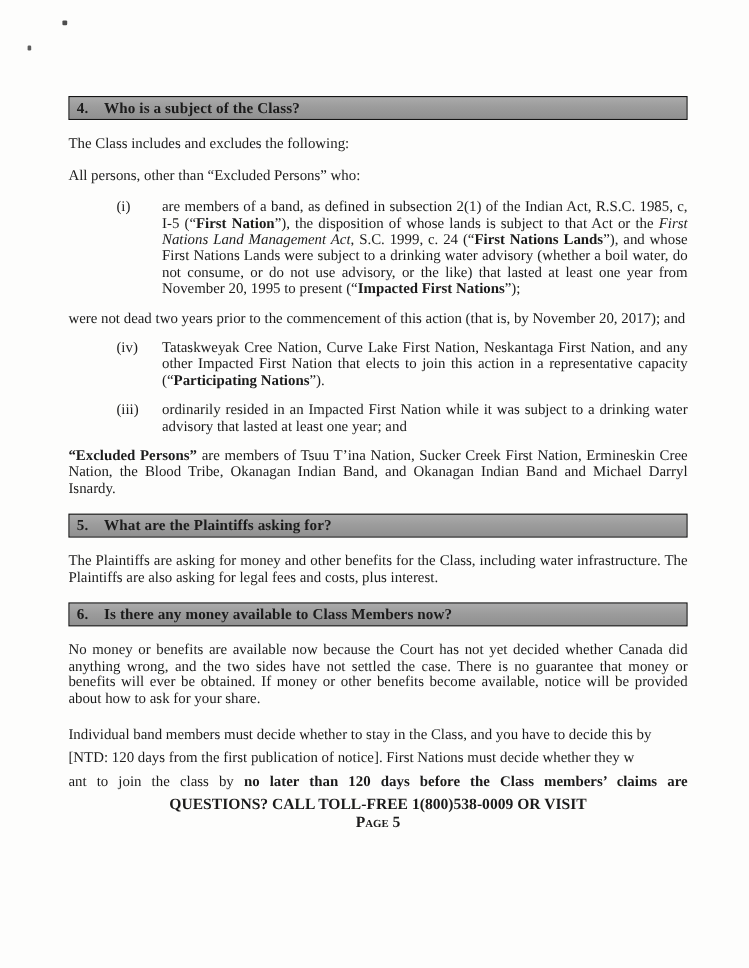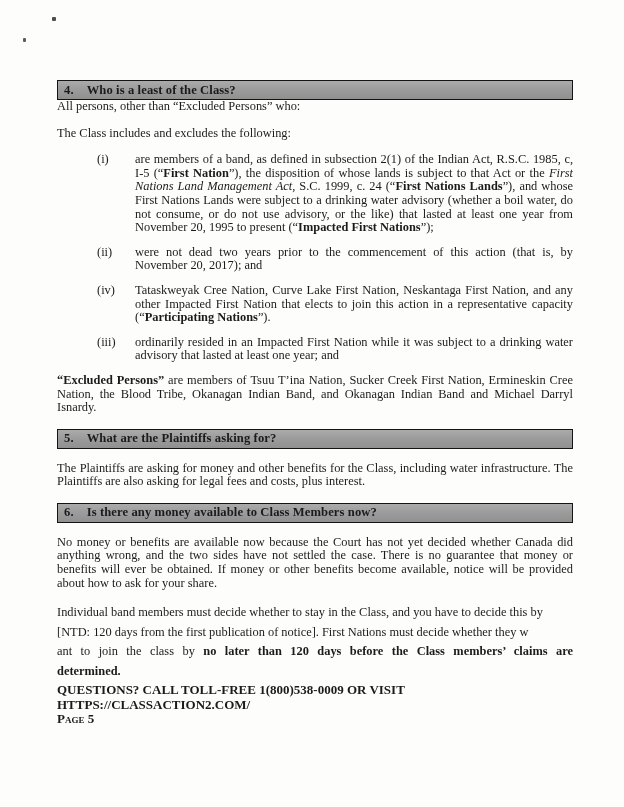--- a/index.html
+++ b/index.html
@@ -80,50 +80,50 @@
   }
   .rights-line {
     line-height: 19.5px;
     text-align: justify;
   }
   .rights-line:nth-child(3) {
     text-align-last: justify;
   }
 
   .footer {
+    text-align: center;
     font-weight: bold;
     font-size: 13px;
     line-height: 14.5px;
     margin-top: 2px;
   }
   .page-number { font-variant: small-caps; }
 </style>
 </head>
 <body>
 
 <div class="speck speck-1"></div>
 <div class="speck speck-2"></div>
 
 <div class="page-content">
 
   <div class="section-bar">
     <span class="bar-num">4.</span>
-    <span class="bar-title">Who is a least of the Class?</span>
+    <span class="bar-title">Who is a subject of the Class?</span>
   </div>
 
+  <p class="body-par after-bar">The Class includes and excludes the following:</p>
   <p class="body-par">All persons, other than “Excluded Persons” who:</p>
-  <p class="body-par after-bar">The Class includes and excludes the following:</p>
 
   <div>
     <div class="list-item">
       <span class="list-marker">(i)</span>
       <span class="list-text"><span>are members of a band, as defined in subsection 2(1) of the Indian Act, R.S.C. 1985, c, I-5 (“</span><span style="font-weight: bold;">First Nation</span><span>”), the disposition of whose lands is subject to that Act or the </span><span style="font-style: italic;">First Nations Land Management Act</span><span>, S.C. 1999, c. 24 (“</span><span style="font-weight: bold;">First Nations Lands</span><span>”), and whose First Nations Lands were subject to a drinking water advisory (whether a boil water, do not consume, or do not use advisory, or the like) that lasted at least one year from November 20, 1995 to present (“</span><span style="font-weight: bold;">Impacted First Nations</span><span>”);</span></span>
     </div>
     <div class="list-item">
-      <span class="list-marker">(ii)</span>
       <span class="list-text"><span>were not dead two years prior to the commencement of this action (that is, by November 20, 2017); and</span></span>
     </div>
     <div class="list-item">
       <span class="list-marker">(iv)</span>
       <span class="list-text"><span>Tataskweyak Cree Nation, Curve Lake First Nation, Neskantaga First Nation, and any other Impacted First Nation that elects to join this action in a representative capacity (“</span><span style="font-weight: bold;">Participating Nations</span><span>”).</span></span>
     </div>
     <div class="list-item">
       <span class="list-marker">(iii)</span>
       <span class="list-text"><span>ordinarily resided in an Impacted First Nation while it was subject to a drinking water advisory that lasted at least one year; and</span></span>
     </div>
@@ -143,22 +143,20 @@
     <span class="bar-title">Is there any money available to Class Members now?</span>
   </div>
 
   <p class="body-par after-bar">No money or benefits are available now because the Court has not yet decided whether Canada did anything wrong, and the two sides have not settled the case. There is no guarantee that money or benefits will ever be obtained. If money or other benefits become available, notice will be provided about how to ask for your share.</p>
 
 
   <div class="rights-par">
     <div class="rights-line"><span>Individual band members must decide whether to stay in the Class, and you have to decide this by</span></div>
     <div class="rights-line"><span style="font-weight: normal;">[NTD: 120 days from the first publication of notice]</span><span>. First Nations must decide whether they w</span></div>
     <div class="rights-line"><span>ant to join the class by </span><span style="font-weight: bold;">no later than 120 days before the Class members’ claims are</span></div>
-    <div class="rights-line"><span style="font-weight: bold;">determined.</span></div>
   </div>
 
   <div class="footer">
     <div>QUESTIONS? CALL TOLL-FREE 1(800)538-0009 OR VISIT</div>
-    <div>HTTPS://CLASSACTION2.COM/</div>
     <div class="page-number">Page 5</div>
   </div>
 
 </div>
 
 </body></html>

